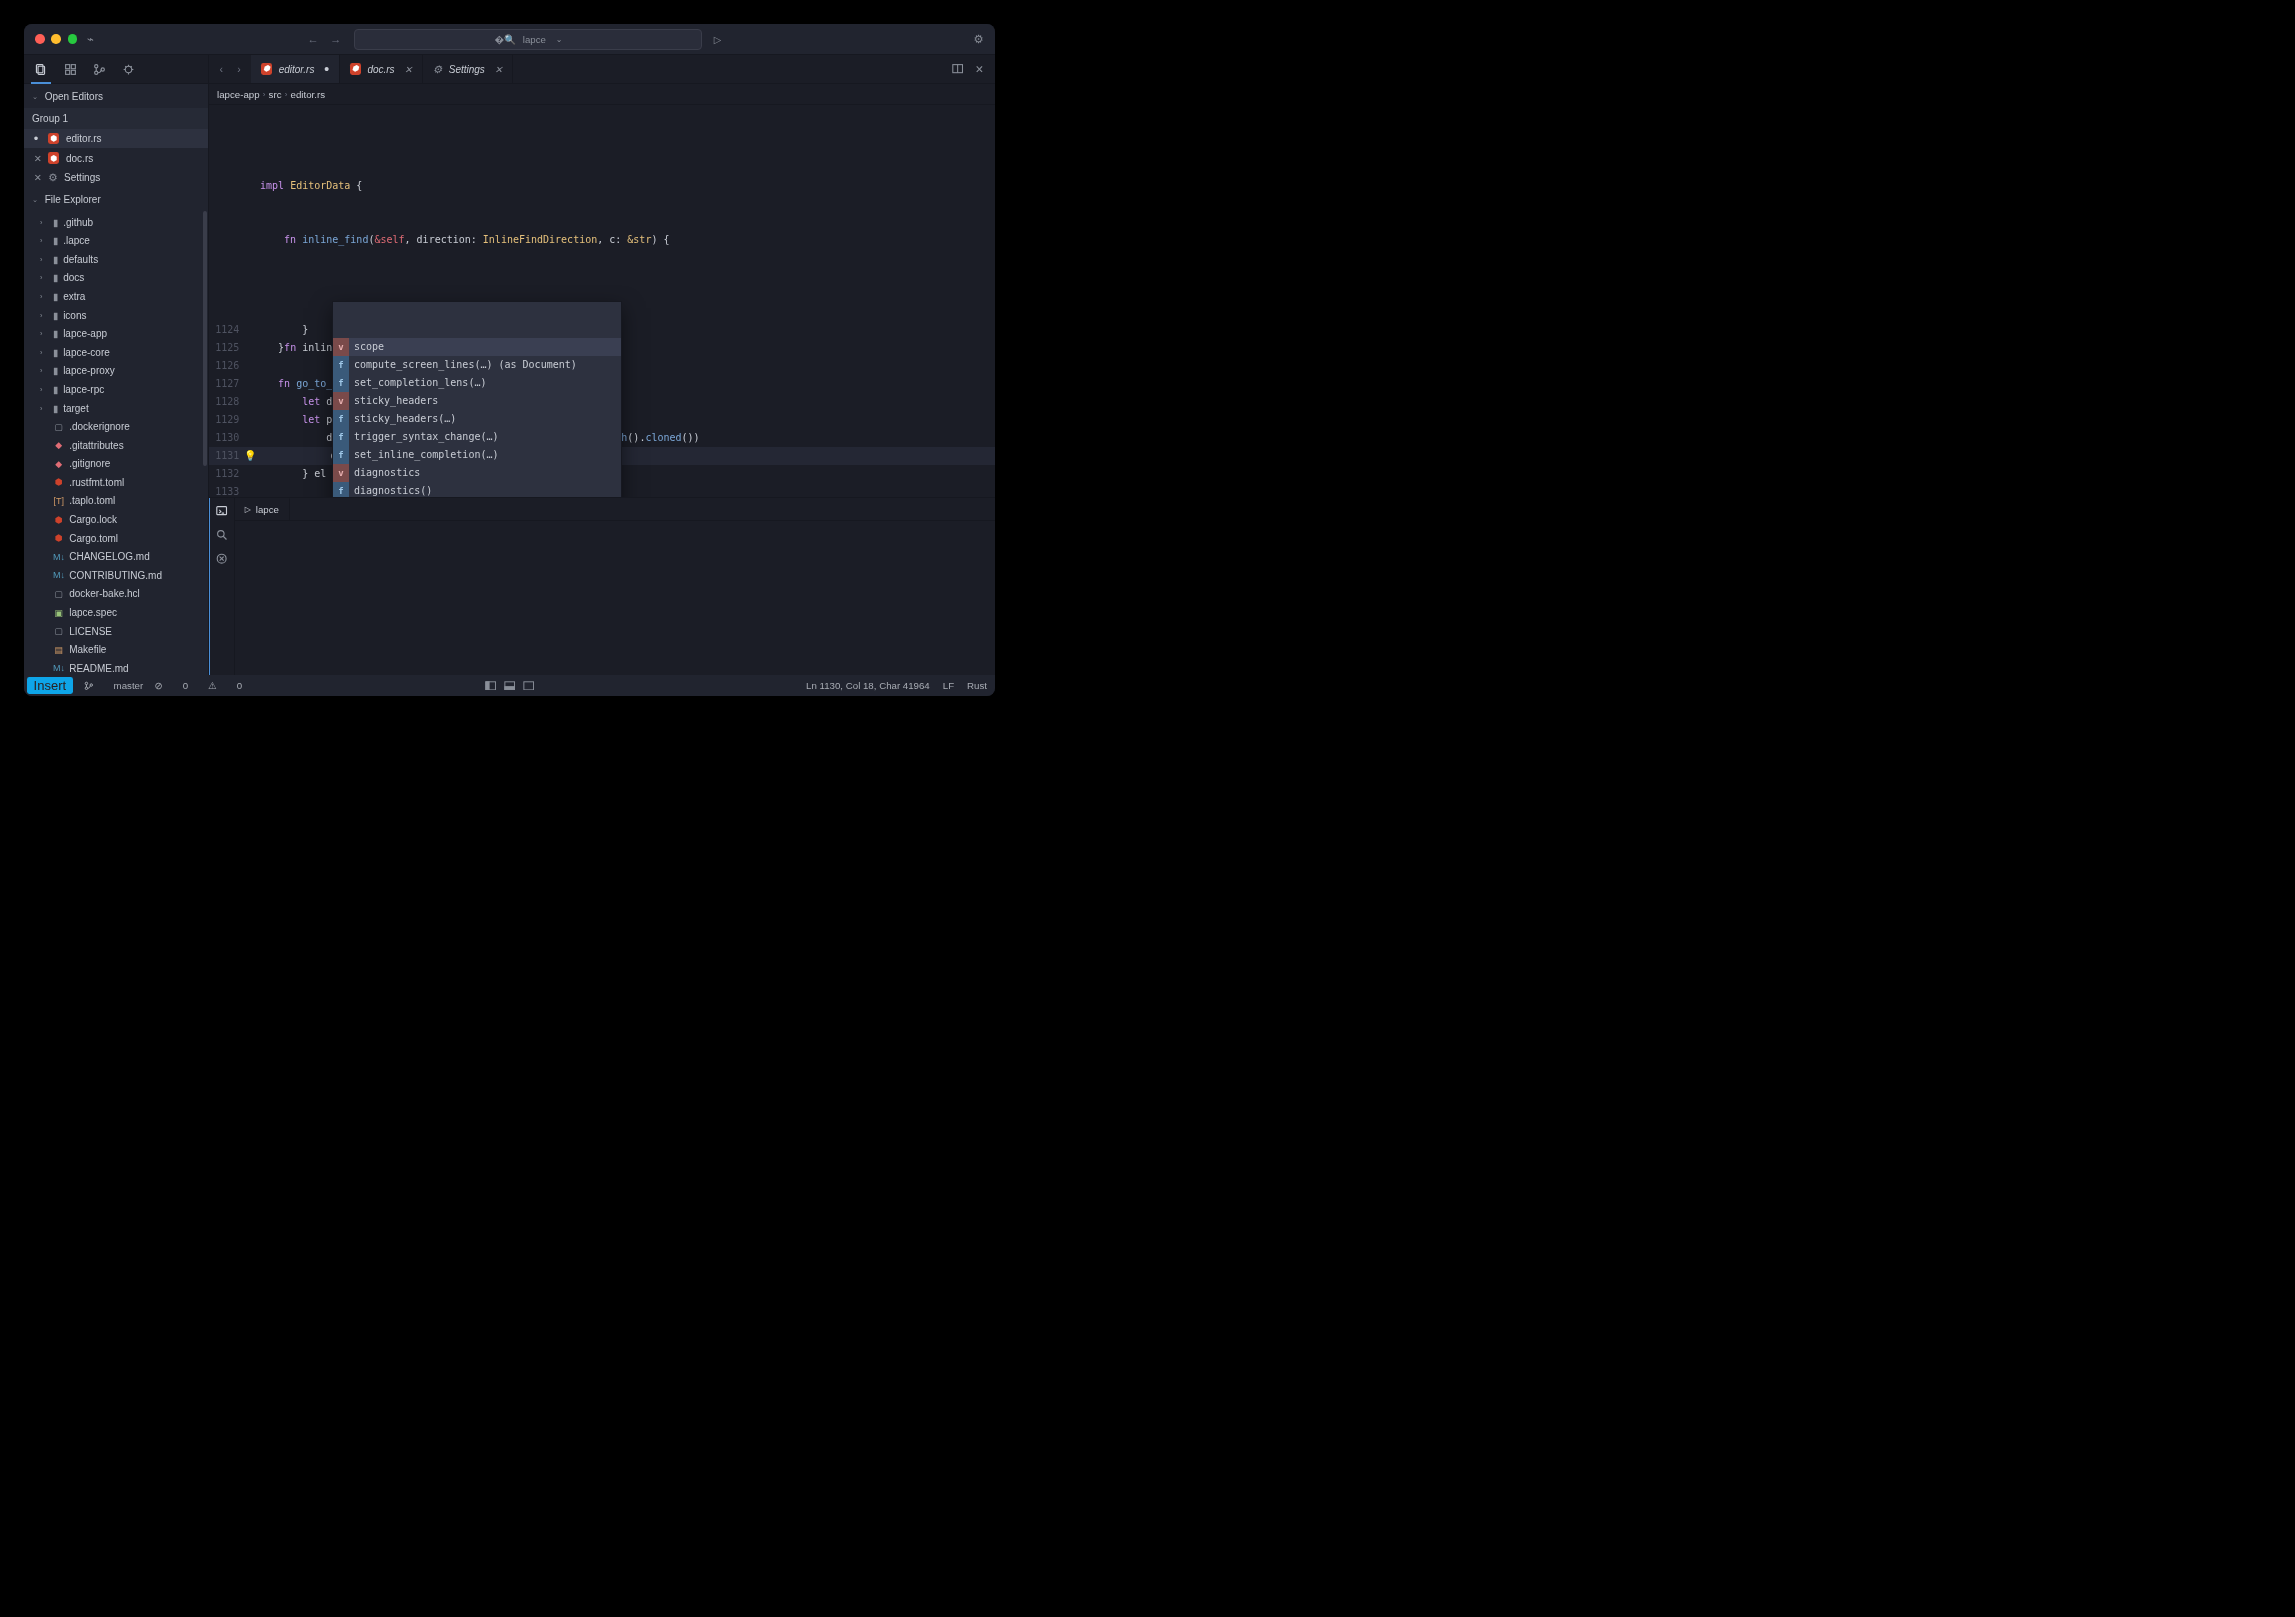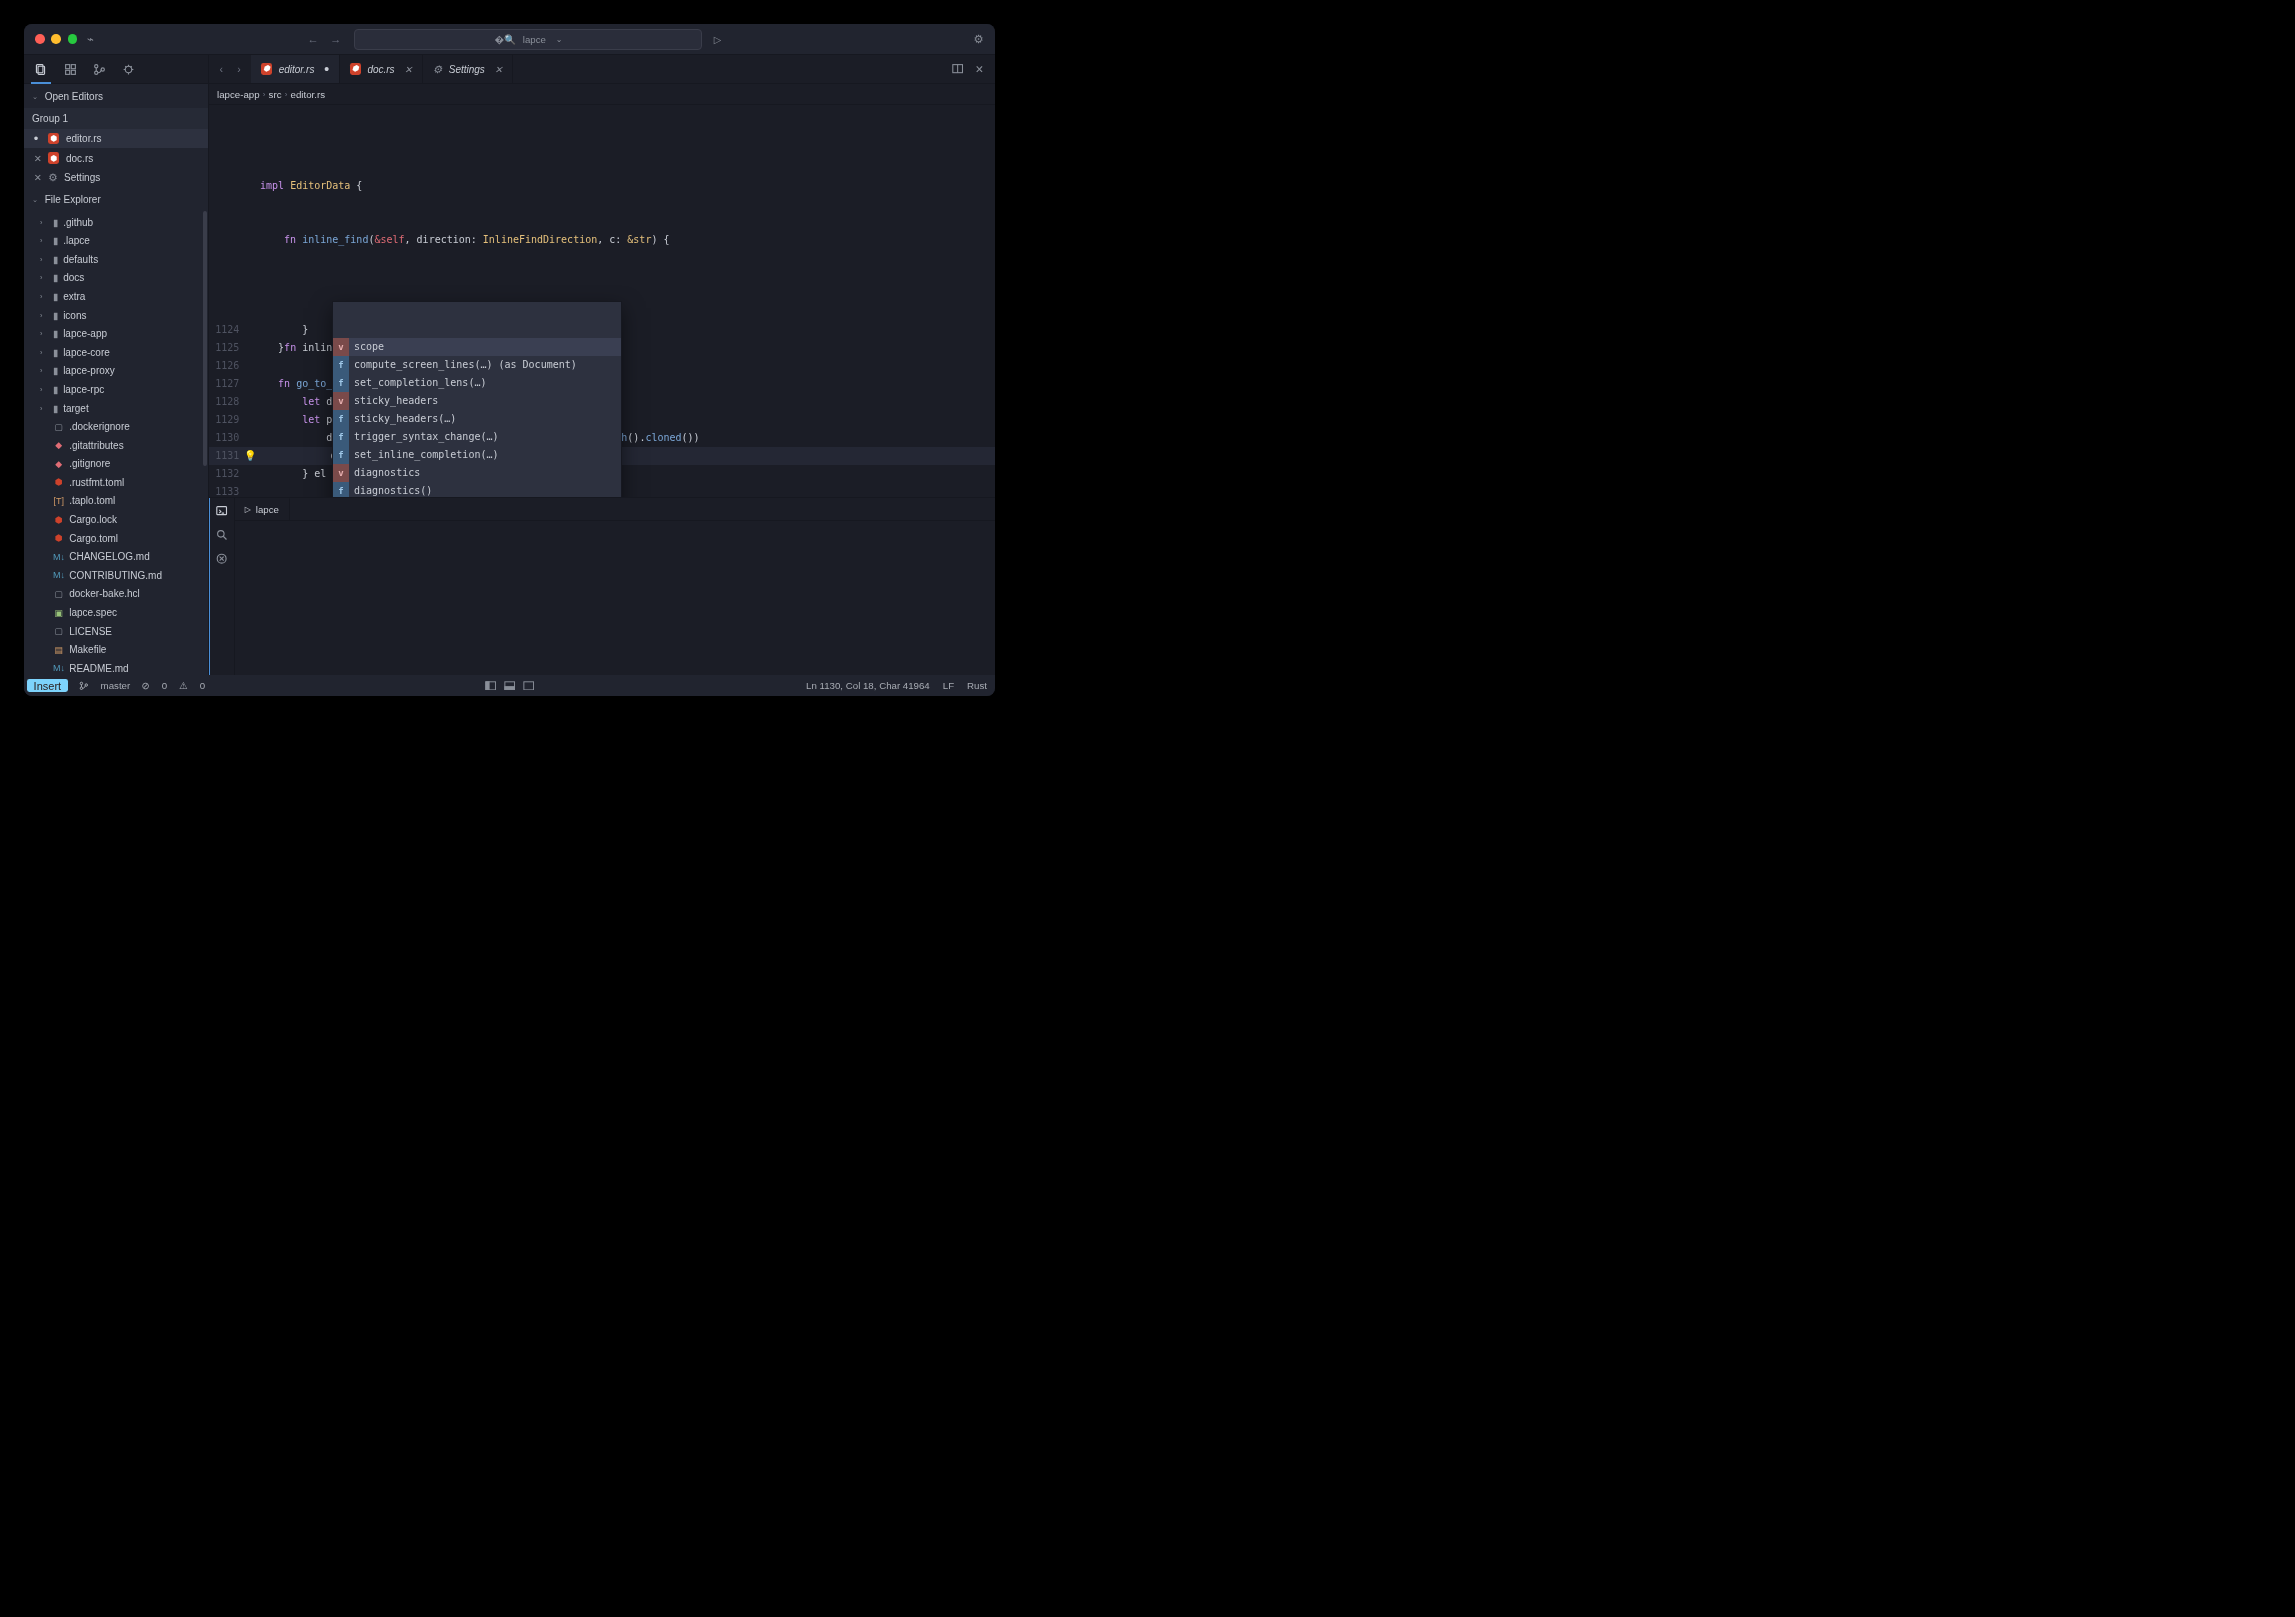--- a/index.html
+++ b/index.html
@@ -257,30 +257,30 @@
   height: 21px;
   background:#21242f;
   display:flex;
   align-items:center;
   font-size:9.7px;
   color:#a8acb4;
   padding: 0 8px;
   gap: 11.3px;
 }
 .status-mode {
-  background:#7dd3fc;
+  background:#0ea5e9;
   color:#2a2020;
   padding: 0.8px 6.5px;
   border-radius:2.4px;
   margin-left:-4.9px;
-  font-size:11px;
+  font-size:13px;
 }
 .status-right { margin-left:auto; display:flex; gap:13px; }
 .status-center { position:absolute; left:50%; transform:translateX(-50%); display:flex; gap:8px; color:#8a8f99; }
-.status-item { display:flex; align-items:center; gap:12px; }
+.status-item { display:flex; align-items:center; gap:20px; }
 .branch-ico, .err-ico, .warn-ico { font-size:9.7px; }
 
 svg { display:block; }
 </style>
 </head>
 <body>
 
 <div class="window">
 
   <div class="titlebar">

